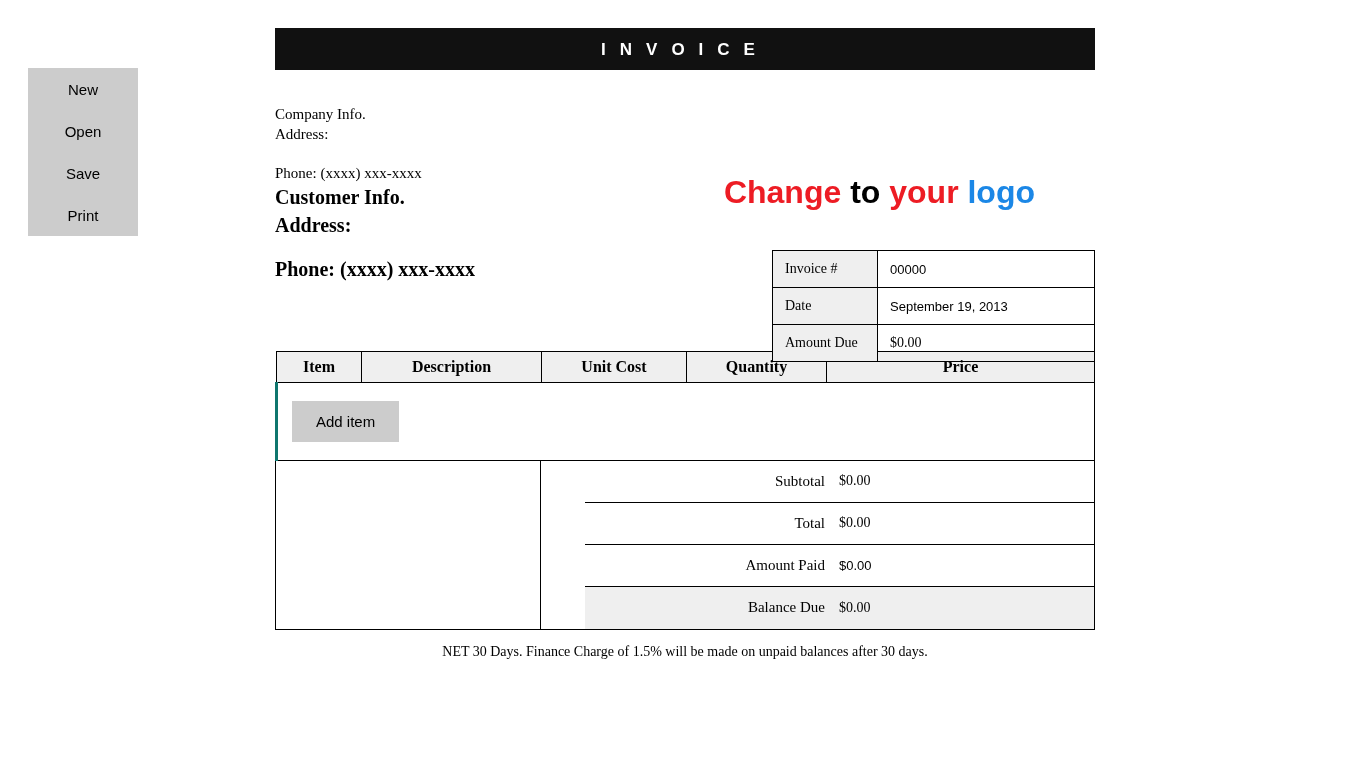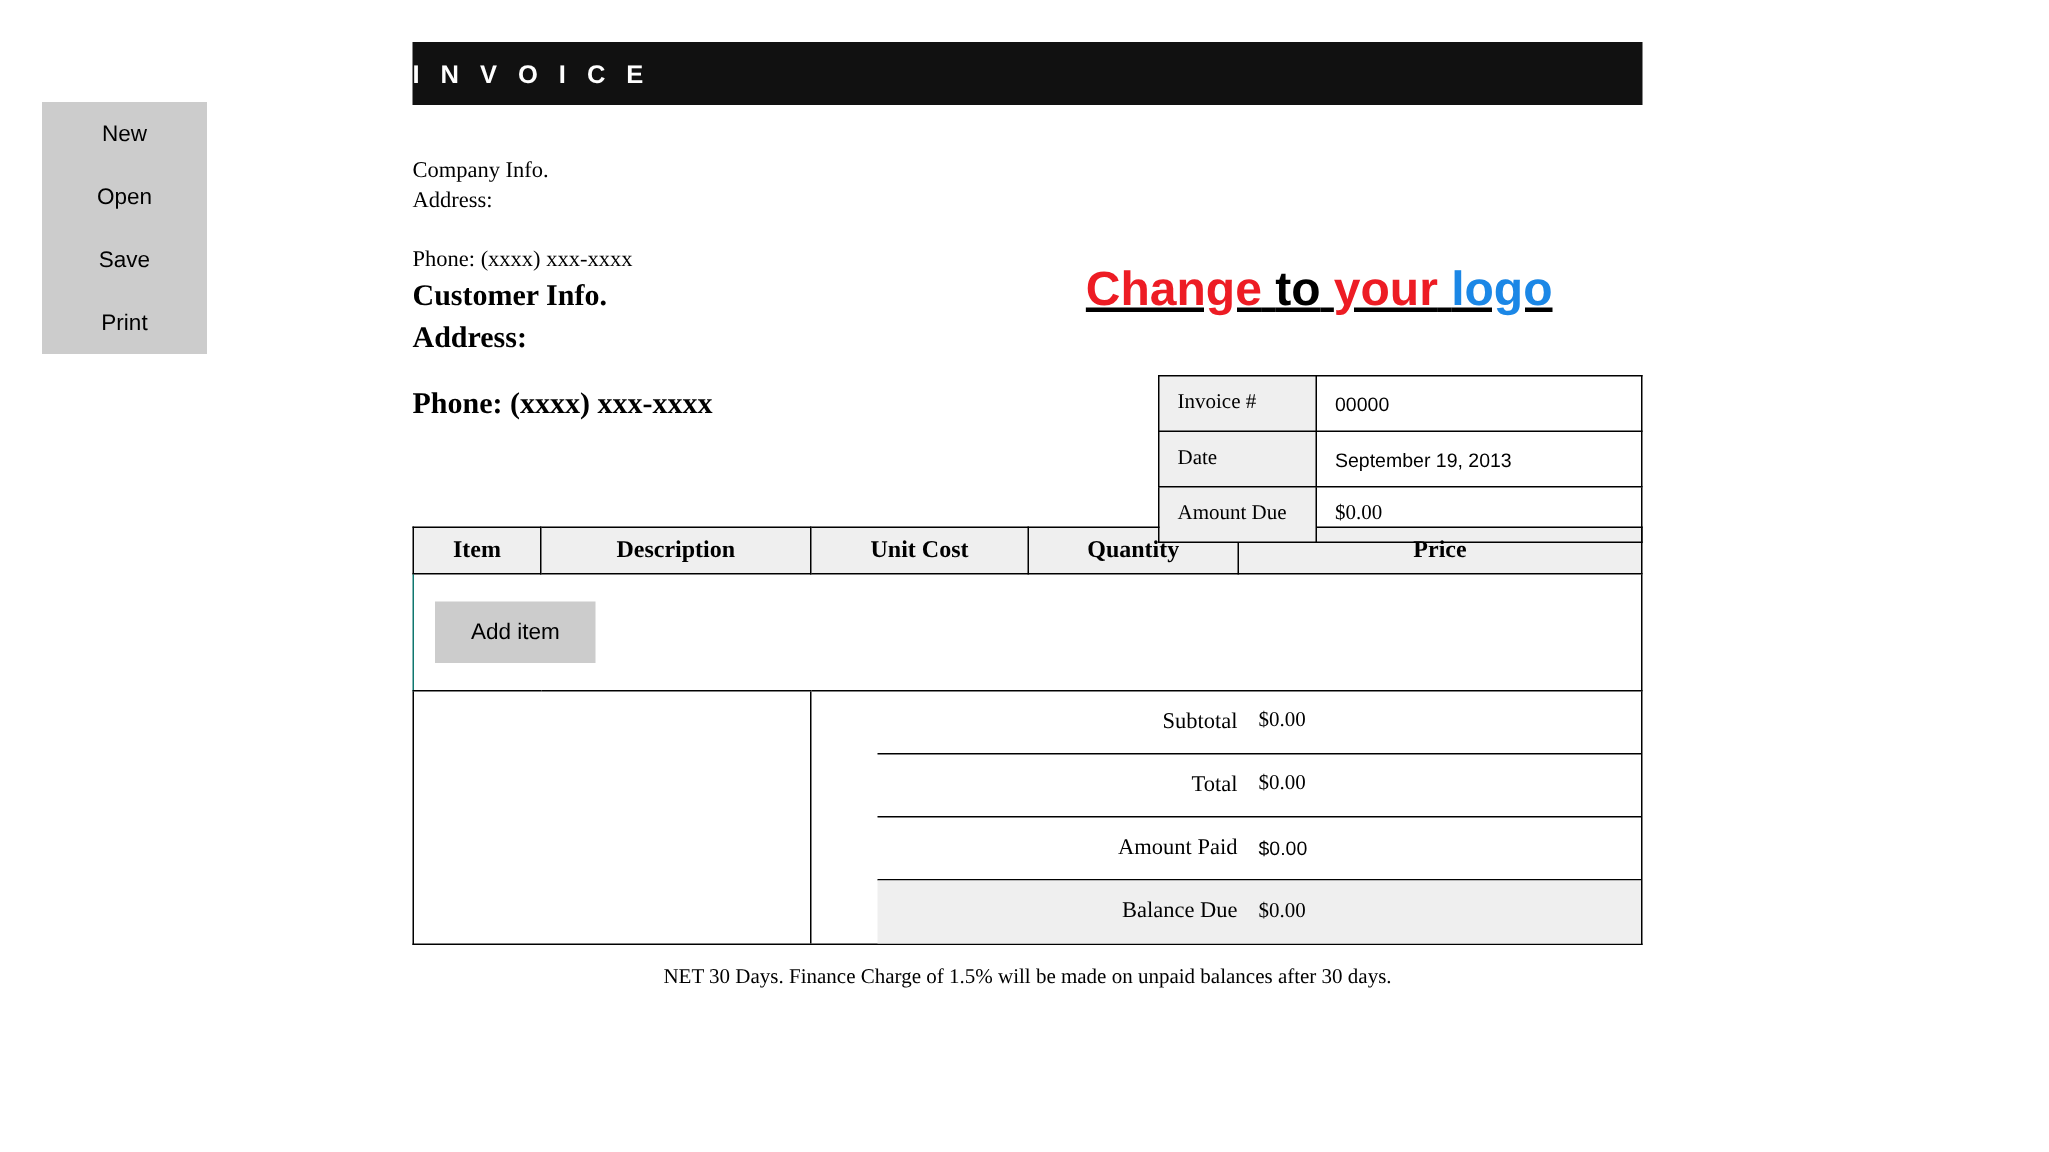--- a/index.html
+++ b/index.html
@@ -33,41 +33,40 @@
     top: 28px;
     width: 820px;
   }
   .header-bar {
     background: #111;
     color: #fff;
     font-family: Arial, sans-serif;
     font-weight: bold;
     font-size: 17px;
     letter-spacing: 14px;
-    text-align: left;
+    text-align: center;
     padding: 12px 0 10px 0;
   }
   .company-block {
     margin-top: 34px;
     font-size: 15px;
     line-height: 1.35;
   }
   .company-phone {
     margin-top: 18px;
     font-size: 15px;
   }
   .logo-area {
     position: absolute;
     right: 60px;
     top: 146px;
     font-family: Arial, Helvetica, sans-serif;
     font-weight: 900;
     font-size: 32px;
     white-space: nowrap;
-    text-decoration: underline;
   }
   .logo-area .w1 { color: #ed1c24; }
   .logo-area .w2 { color: #000; }
   .logo-area .w3 { color: #ed1c24; }
   .logo-area .w4 { color: #1b87e6; }
   .meta-table {
     position: absolute;
     right: 0;
     top: 222px;
     border-collapse: collapse;
@@ -109,21 +108,21 @@
     font-size: 16px;
     font-weight: bold;
     padding: 6px 0;
   }
   .items-table th.col-item   { width: 85px; }
   .items-table th.col-desc   { width: 180px; }
   .items-table th.col-unit   { width: 145px; }
   .items-table th.col-qty    { width: 140px; }
   .items-table th.col-price  { }
   .add-row td {
-    border-left: 1px solid #0f766e;
+    border-left: 3px solid #0f766e;
     border-right: 1px solid #000;
     border-bottom: 1px solid #000;
     padding: 18px 14px;
   }
   .add-item-btn {
     background: #cccccc;
     border: none;
     font-family: Arial, sans-serif;
     font-size: 15px;
     padding: 12px 24px;

